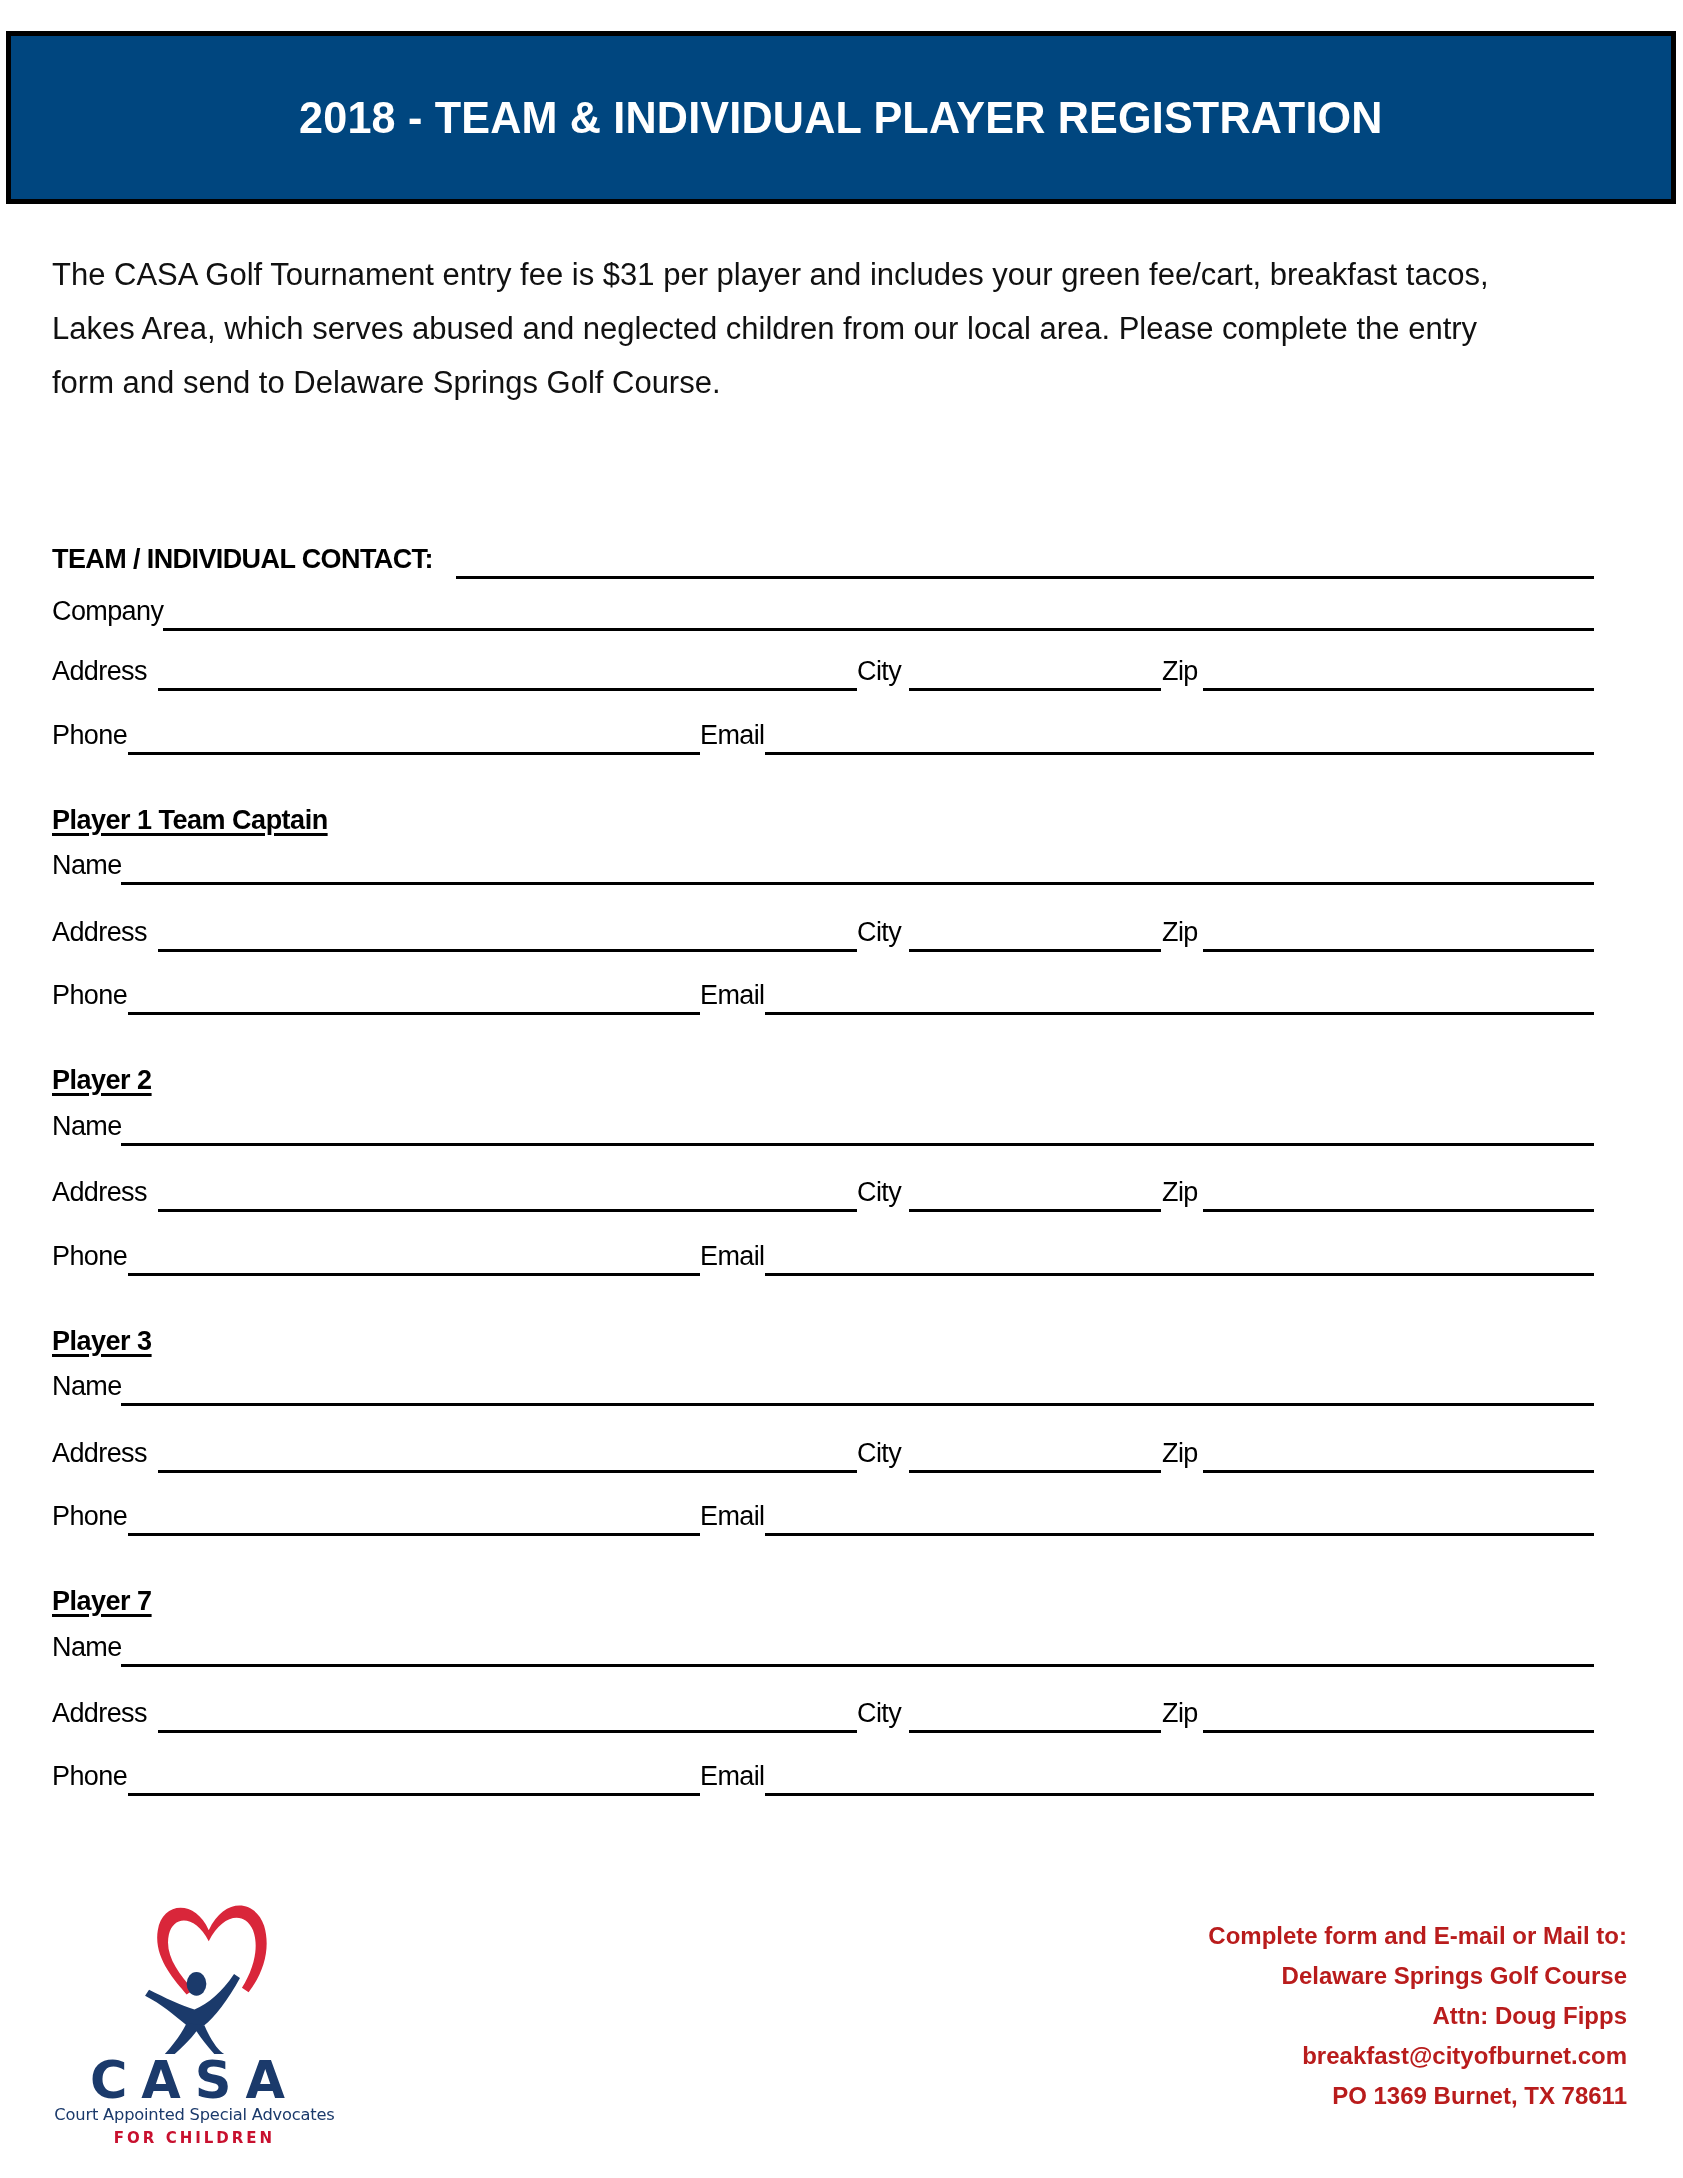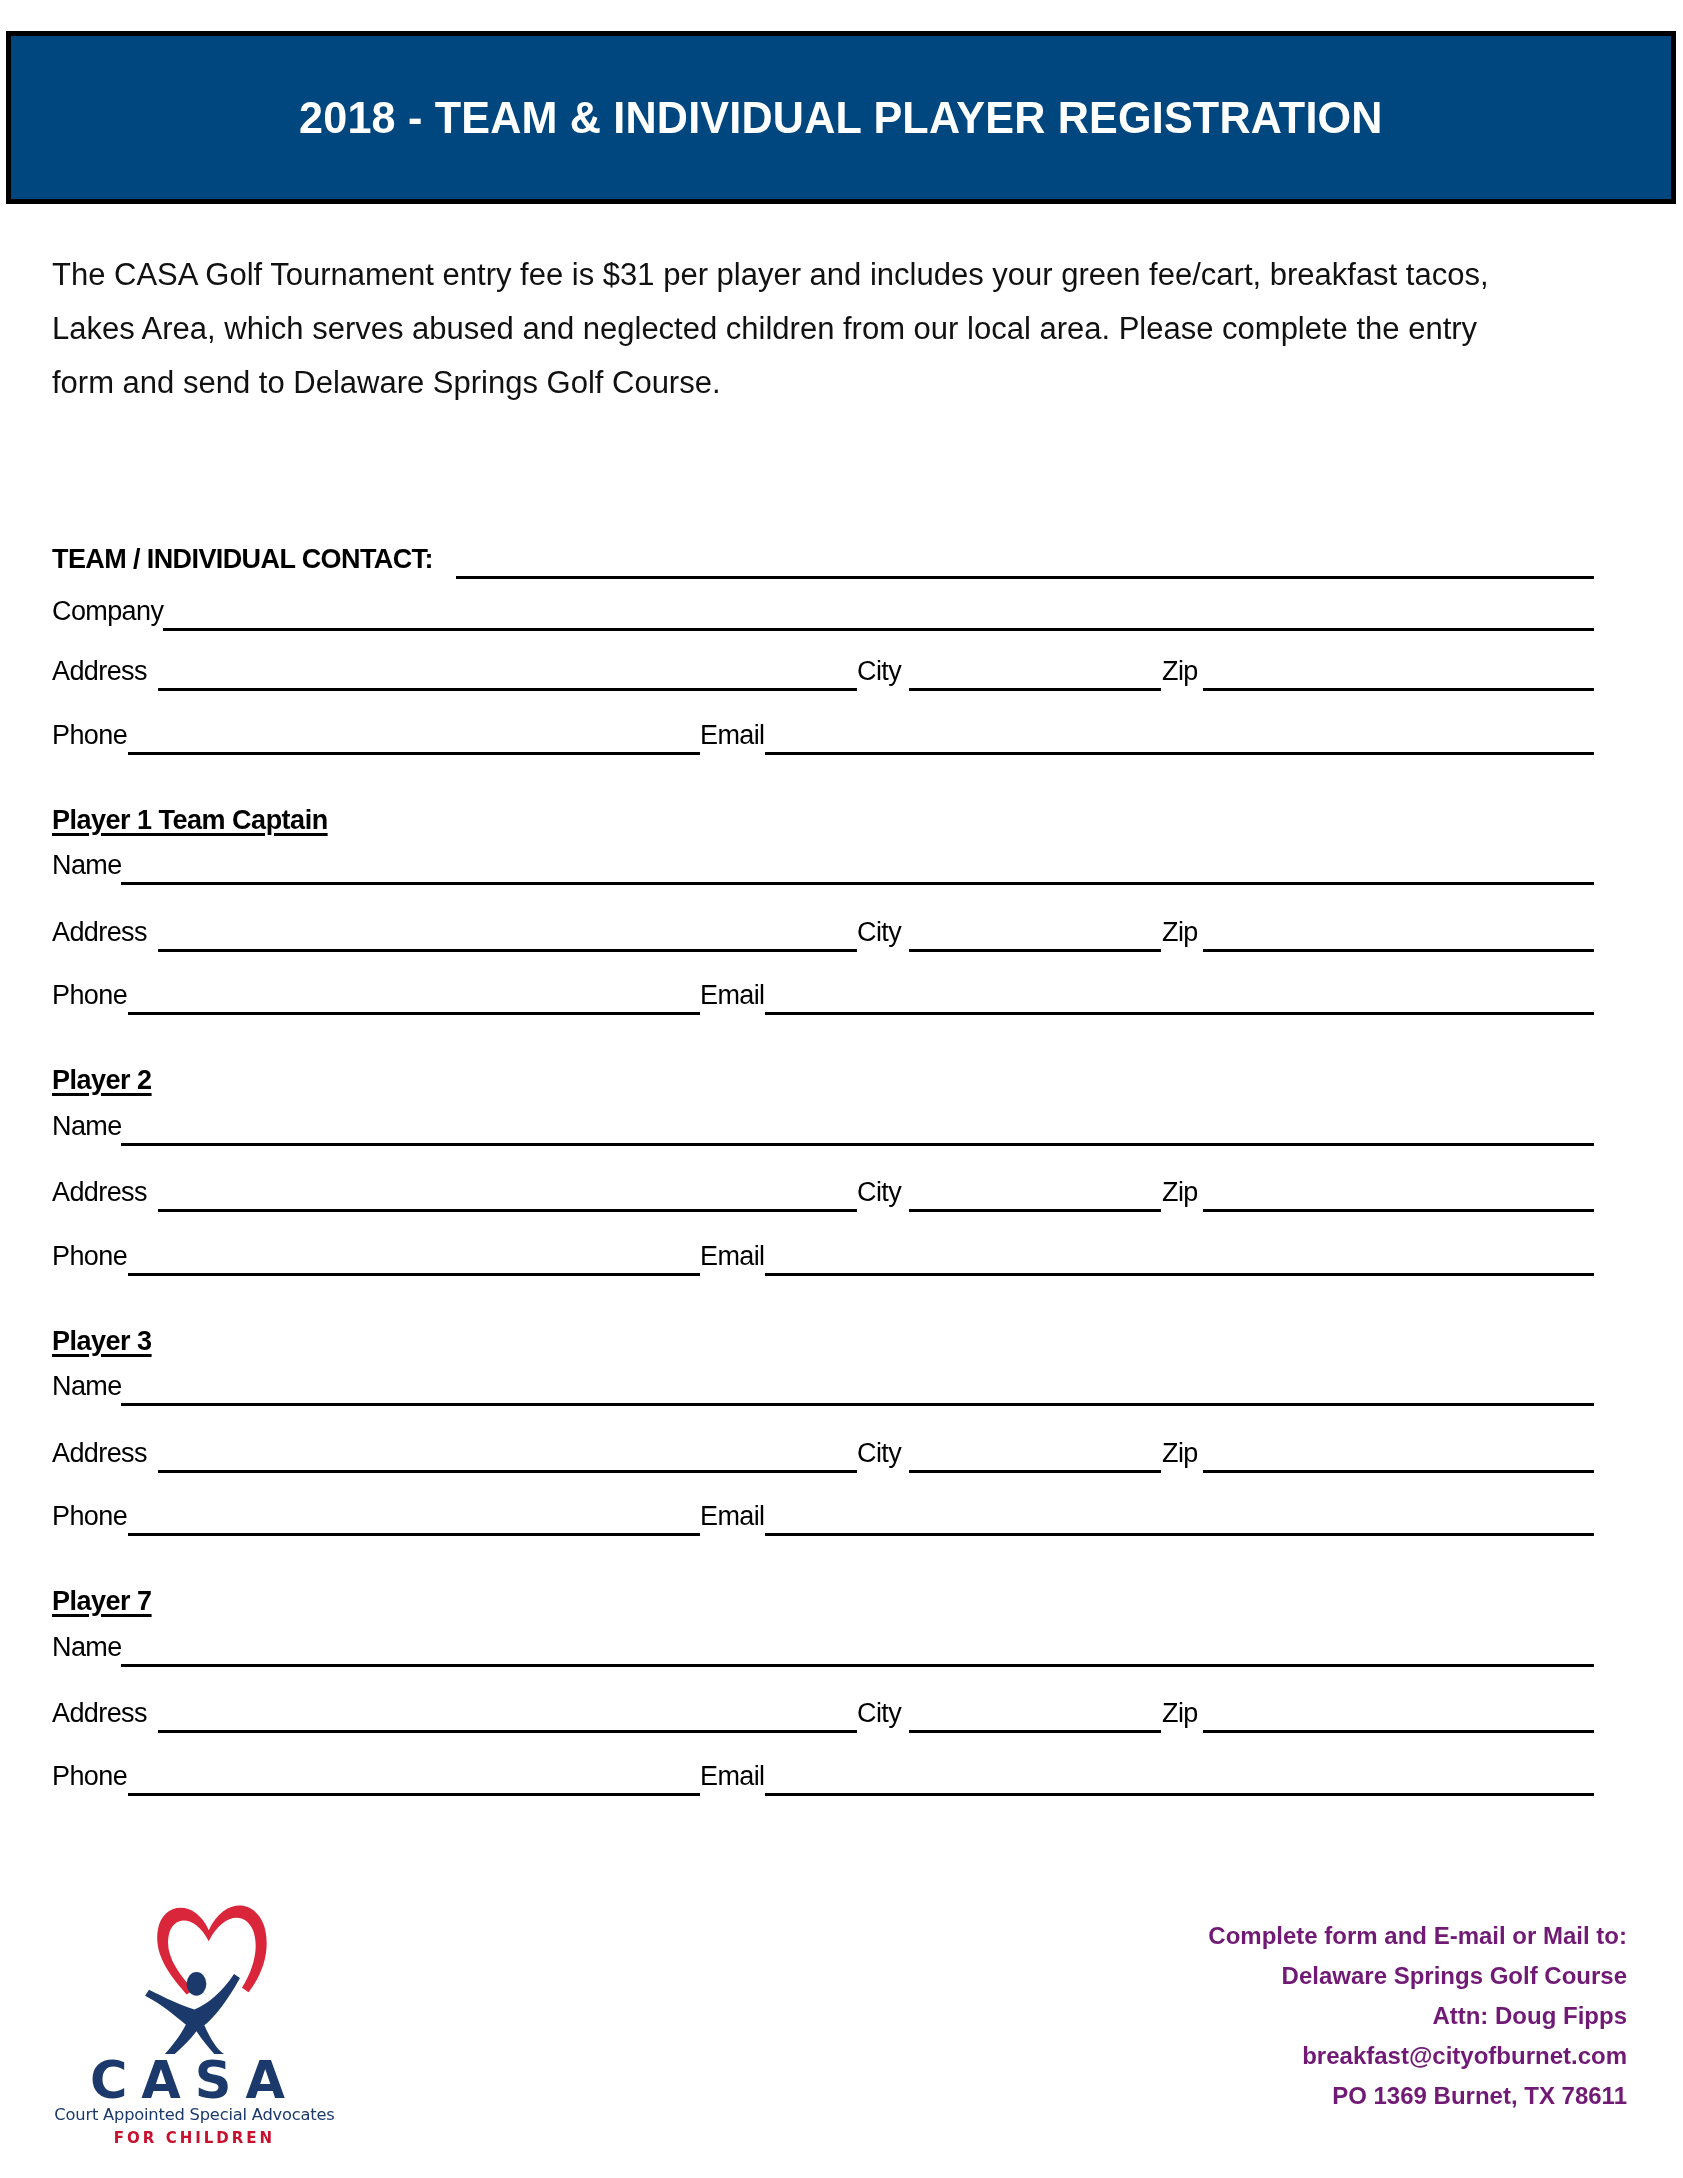--- a/index.html
+++ b/index.html
@@ -49,21 +49,21 @@
     letter-spacing: -0.2px;
   }
   .logo-for {
     position: absolute; left: 0; width: 297px; top: 248px; text-align: center;
     font-size: 15px; font-weight: bold; color: #c8102e; letter-spacing: 3px;
     font-family: "DejaVu Sans", sans-serif;
   }
 
   .mail-block {
     position: absolute; right: 56px; top: 1916px; text-align: right;
-    font-size: 24px; font-weight: bold; line-height: 40px; color: #701a75;
+    font-size: 24px; font-weight: bold; line-height: 40px; color: #b91c1c;
   }
 </style>
 </head>
 <body>
 
 <div class="header">
   <div class="header-title">2018 - TEAM &amp; INDIVIDUAL PLAYER REGISTRATION</div>
 </div>
 
 <div class="intro">

